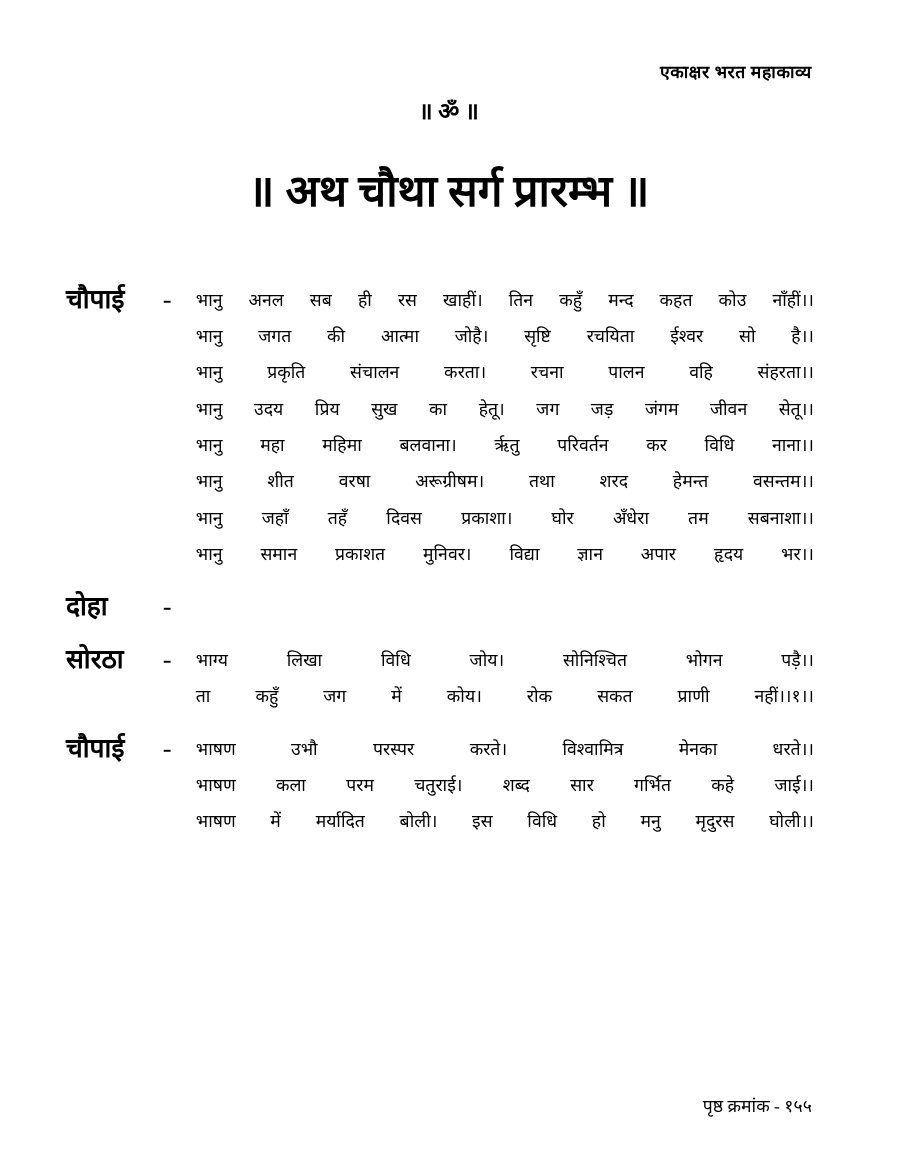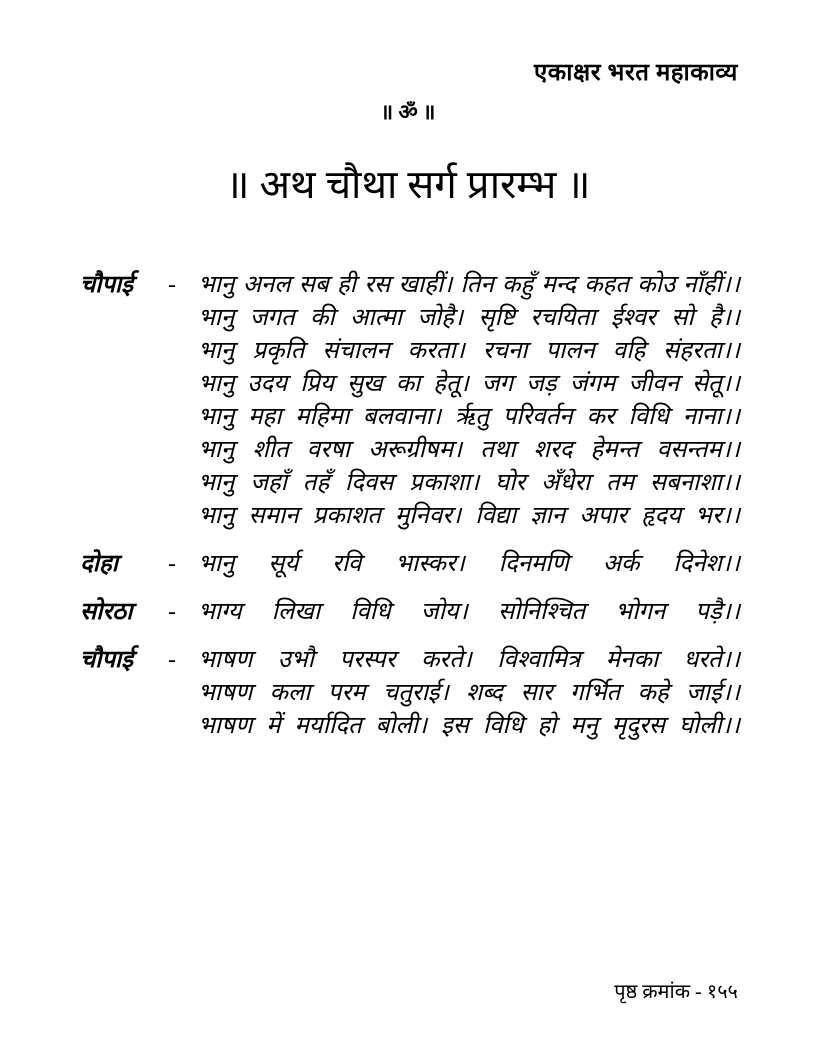--- a/index.html
+++ b/index.html
@@ -9,39 +9,38 @@
     background: #ffffff;
     color: #000000;
     position: relative;
     overflow: hidden;
     font-family: "Liberation Serif", "DejaVu Serif", serif;
   }
   .header-title {
     margin-top: 54px;
     padding-right: 78px;
     text-align: right;
-    font-size: 24px;
+    font-size: 16px;
     font-weight: bold;
     letter-spacing: 0.5px;
   }
   .om-line {
     margin-top: 10px;
     text-align: center;
     font-size: 21px;
     font-weight: bold;
   }
   .chapter-title {
     margin-top: 30px;
     text-align: center;
     font-size: 40px;
-    font-weight: normal;
+    font-weight: bold;
   }
   .stanzas {
-    margin: 58px 76px 0 80px;
-    font-style: italic;
+    margin: 58px 76px 0 60px;
   }
   .stanza {
     display: flex;
     align-items: flex-start;
     margin-bottom: 15px;
   }
   .stanza-label {
     flex: none;
     width: 88px;
     font-size: 24px;
@@ -52,30 +51,30 @@
     flex: none;
     width: 30px;
     font-size: 24px;
     line-height: 33px;
   }
   .stanza-lines {
     flex: 1;
     min-width: 0;
   }
   .vline {
-    font-size: 24px;
+    font-size: 16px;
     line-height: 33px;
     text-align: justify;
     text-align-last: justify;
   }
   .footer {
     position: absolute;
     right: 78px;
-    bottom: 52px;
-    font-size: 20px;
+    bottom: 40px;
+    font-size: 16px;
   }
 </style>
 </head>
 <body>
 
 <div class="header-title">एकाक्षर भरत महाकाव्य</div>
 
 <div class="om-line">॥ ॐ ॥</div>
 
 <div class="chapter-title">॥ अथ चौथा सर्ग प्रारम्भ ॥</div>
@@ -94,29 +93,29 @@
       <div class="vline">भानु शीत वरषा अरूग्रीषम। तथा शरद हेमन्त वसन्तम।।</div>
       <div class="vline">भानु जहाँ तहँ दिवस प्रकाशा। घोर अँधेरा तम सबनाशा।।</div>
       <div class="vline">भानु समान प्रकाशत मुनिवर। विद्या ज्ञान अपार हृदय भर।।</div>
     </div>
   </div>
 
   <div class="stanza">
     <div class="stanza-label">दोहा</div>
     <div class="stanza-dash">-</div>
     <div class="stanza-lines">
-      <div class="vline">भानु सूर्य रवि भास्कर। दिनमणि अर्क दिनेश।।</div>
     </div>
   </div>
 
   <div class="stanza">
     <div class="stanza-label">सोरठा</div>
     <div class="stanza-dash">-</div>
     <div class="stanza-lines">
       <div class="vline">भाग्य लिखा विधि जोय। सोनिश्चित भोगन पड़ै।।</div>
+      <div class="vline">ता कहुँ जग में कोय। रोक सकत प्राणी नहीं।।१।।</div>
     </div>
   </div>
 
   <div class="stanza">
     <div class="stanza-label">चौपाई</div>
     <div class="stanza-dash">-</div>
     <div class="stanza-lines">
       <div class="vline">भाषण उभौ परस्पर करते। विश्वामित्र मेनका धरते।।</div>
       <div class="vline">भाषण कला परम चतुराई। शब्द सार गर्भित कहे जाई।।</div>
       <div class="vline">भाषण में मर्यादित बोली। इस विधि हो मनु मृदुरस घोली।।</div>

